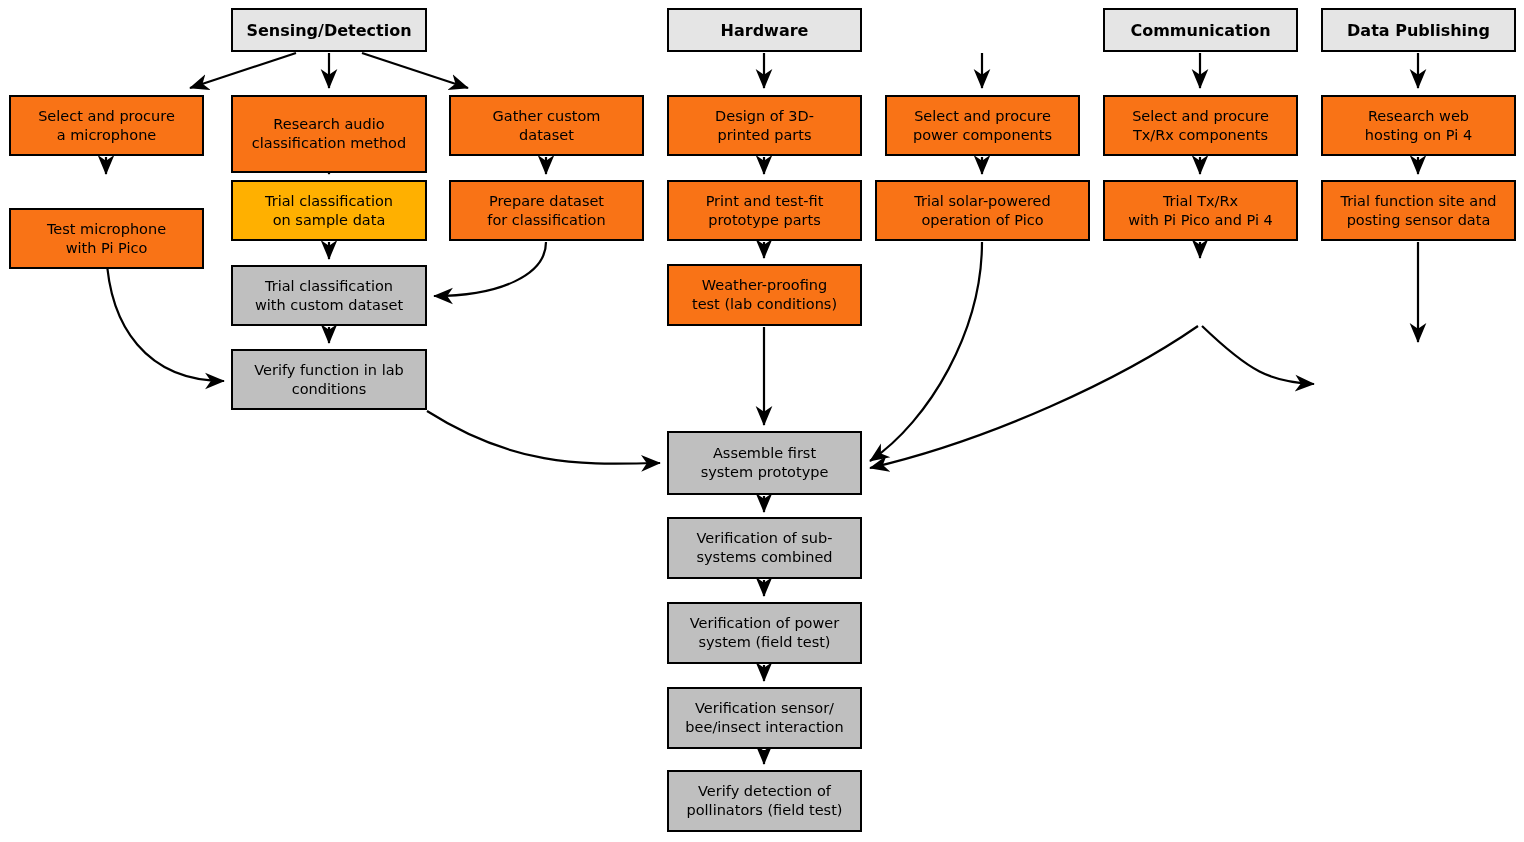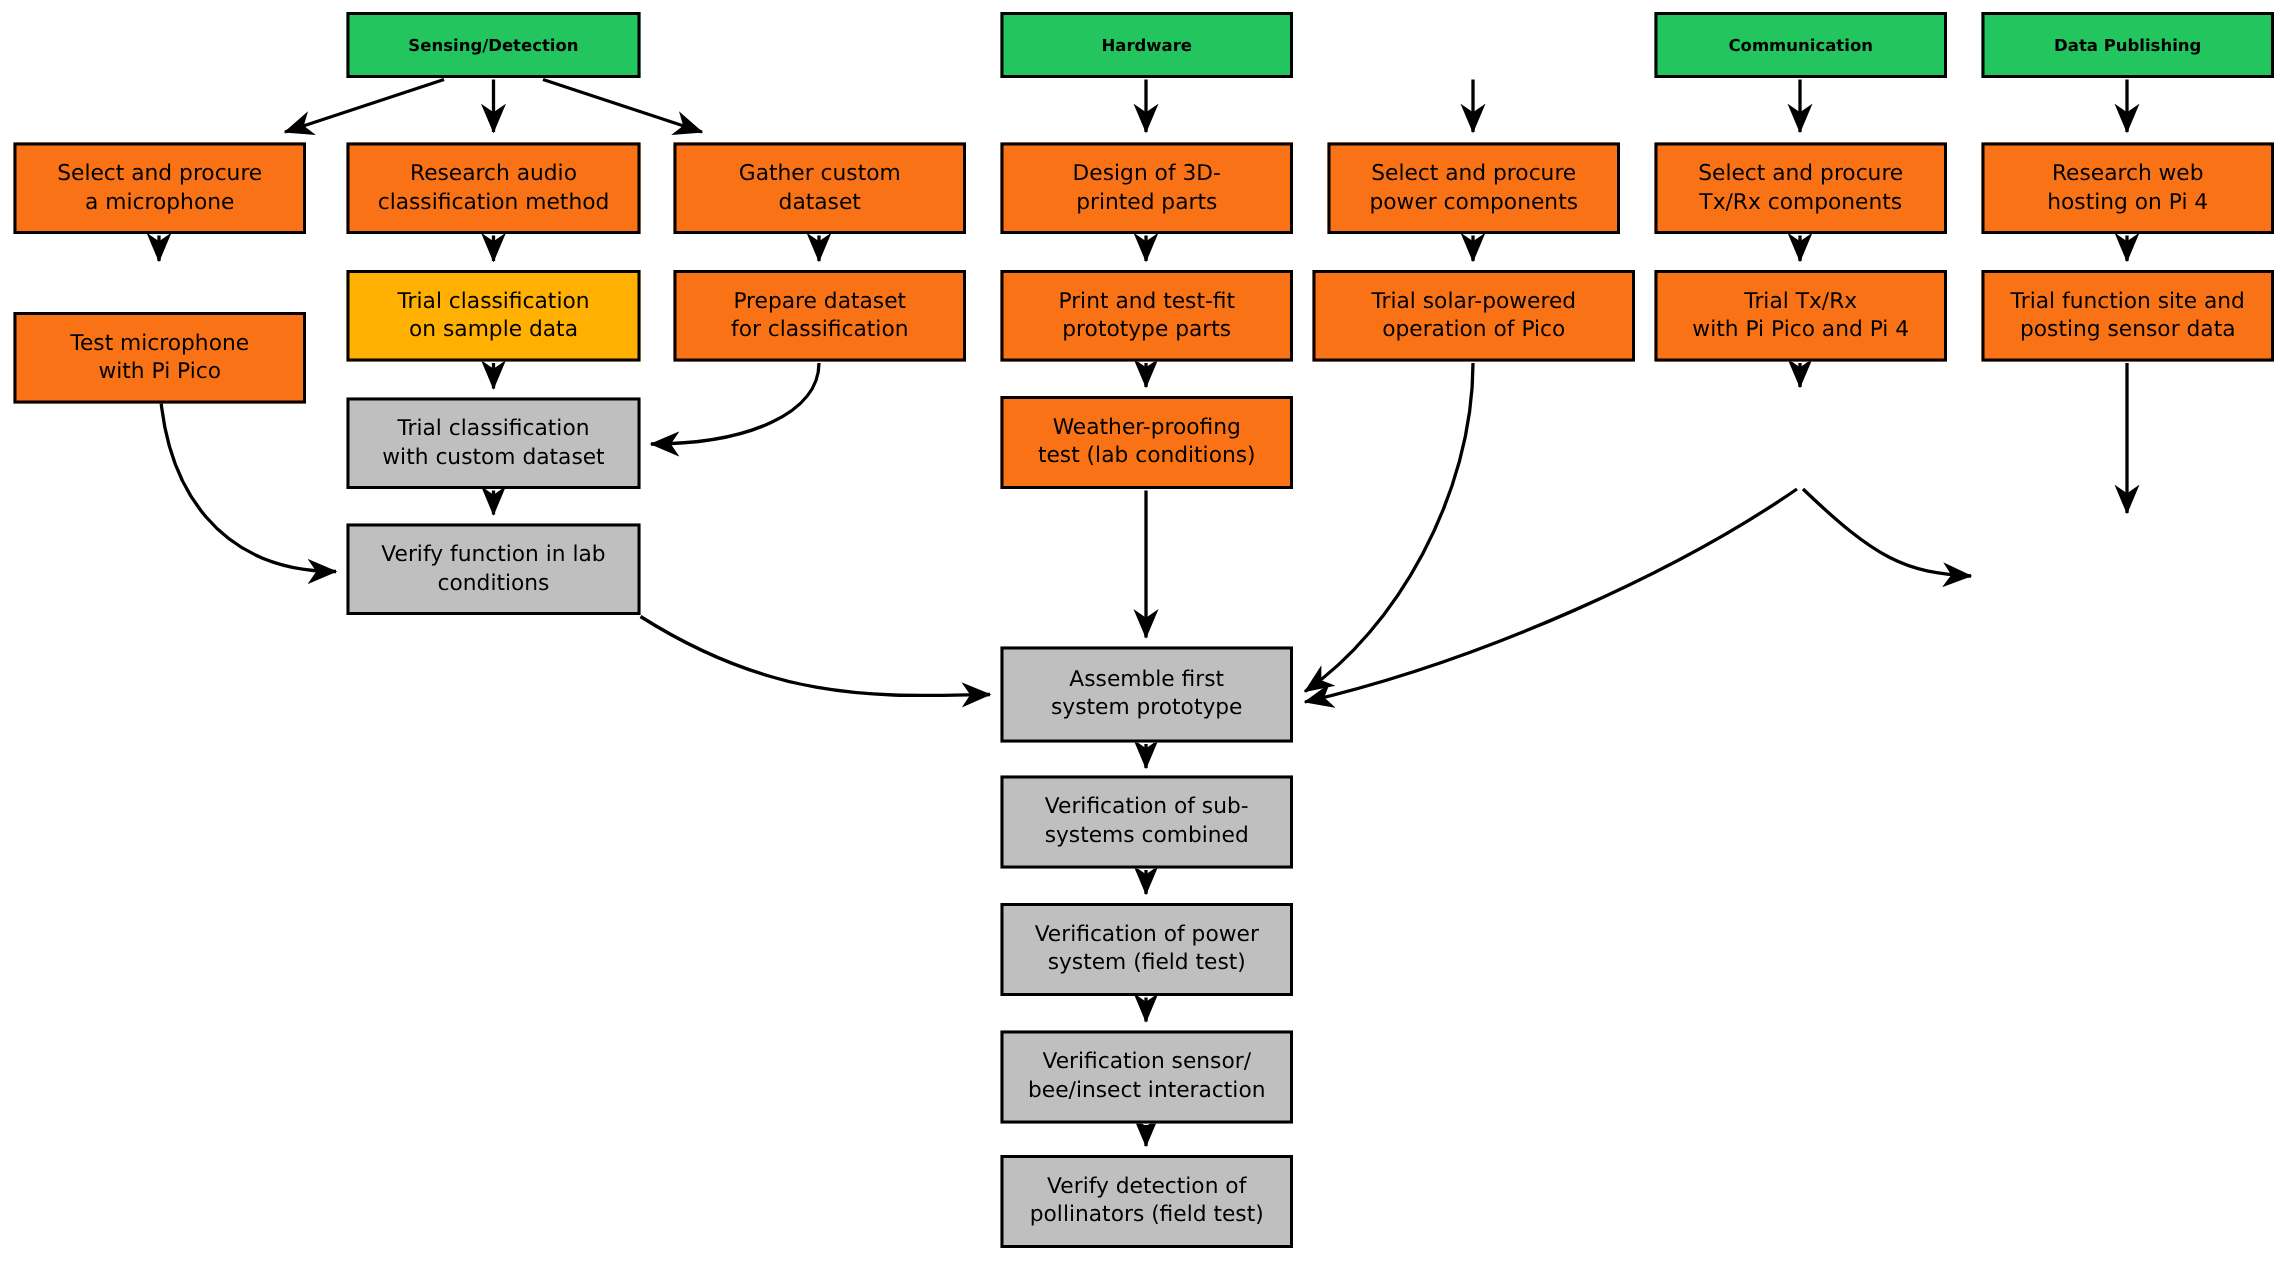--- a/index.html
+++ b/index.html
@@ -35,22 +35,22 @@
     text-align: center;
     color: #000000;
     font-size: 14.5px;
     line-height: 19px;
     padding: 2px 4px;
     white-space: pre-line;
     z-index: 2;
   }
   .node.header {
     font-weight: bold;
-    font-size: 11px;
-    background: #22c55e;
+    font-size: 16px;
+    background: #e5e5e5;
   }
   .node.green  { background: #f97316; }
   .node.orange { background: #ffb000; }
   .node.gray   { background: #bfbfbf; }
 </style>
 </head>
 <body>
 
 <div id="canvas">
 
@@ -104,21 +104,21 @@
 
   <div class="node header" style="left:231px;top:8px;width:196px;height:44px;"><span>Sensing/Detection</span></div>
   <div class="node header" style="left:667px;top:8px;width:195px;height:44px;"><span>Hardware</span></div>
   <div class="node header" style="left:1103px;top:8px;width:195px;height:44px;"><span>Communication</span></div>
   <div class="node header" style="left:1321px;top:8px;width:195px;height:44px;"><span>Data Publishing</span></div>
 
   <div class="node green" style="left:9px;top:95px;width:195px;height:61px;"><span>Select and procure
 a microphone</span></div>
   <div class="node green" style="left:9px;top:180px;width:195px;height:61px;margin-top:28px;"><span>Test microphone
 with Pi Pico</span></div>
-  <div class="node green" style="left:231px;top:95px;width:196px;height:61px;"><span>Research audio
+  <div class="node green" style="left:231px;top:95px;width:196px;height:78px;"><span>Research audio
 classification method</span></div>
   <div class="node orange" style="left:231px;top:180px;width:196px;height:61px;"><span>Trial classification
 on sample data</span></div>
   <div class="node gray" style="left:231px;top:265px;width:196px;height:61px;"><span>Trial classification
 with custom dataset</span></div>
   <div class="node gray" style="left:231px;top:349px;width:196px;height:61px;"><span>Verify function in lab
 conditions</span></div>
   <div class="node green" style="left:449px;top:95px;width:195px;height:61px;"><span>Gather custom
 dataset</span></div>
   <div class="node green" style="left:449px;top:180px;width:195px;height:61px;"><span>Prepare dataset

